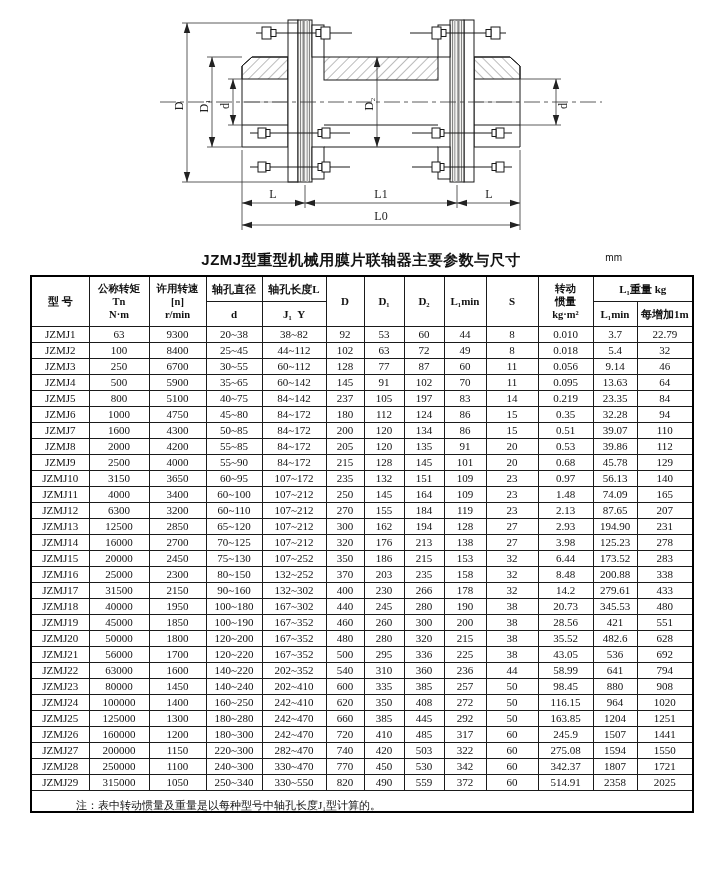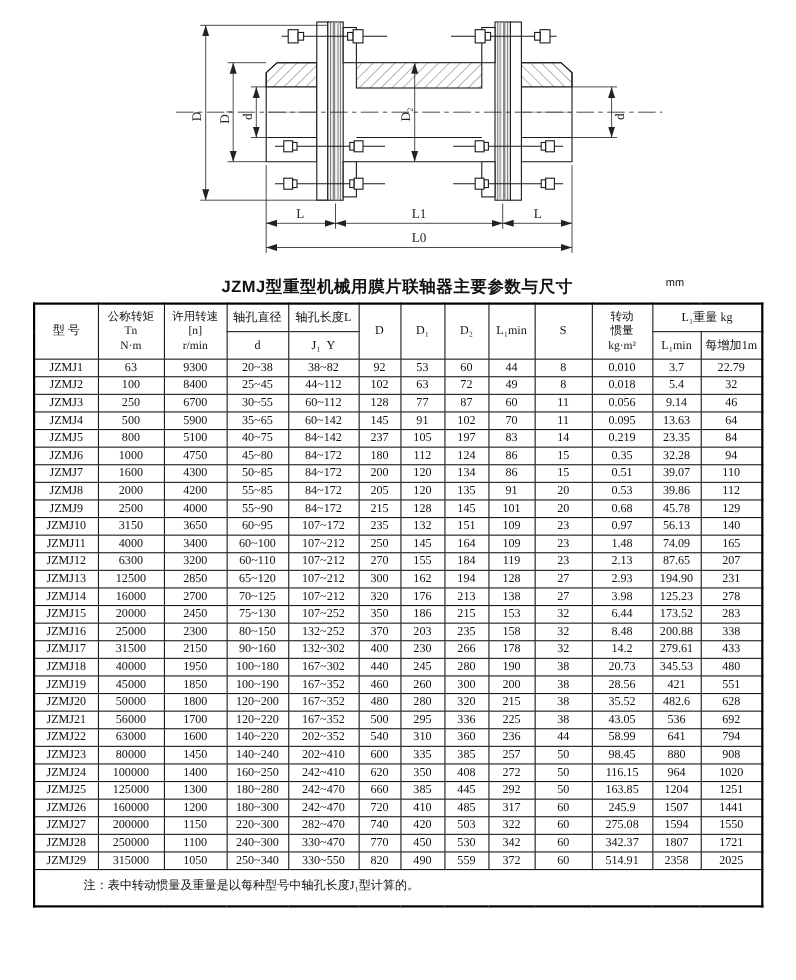--- a/index.html
+++ b/index.html
@@ -23,24 +23,24 @@
   table.params {
     border-collapse:collapse; table-layout:fixed;
     width:662px; margin-left:30px;
     border:2px solid #000;
   }
   .params th, .params td {
     border:1px solid #1a1a1a; text-align:center; vertical-align:middle;
     font-size:11px; padding:0; line-height:1.1; height:15px; overflow:hidden;
     font-family:"Liberation Serif", serif;
   }
-  .params thead th { font-weight:normal; height:24px; }
+  .params thead th { font-weight:bold; height:24px; }
   .params .pre { white-space:pre-line; font-size:10.5px; line-height:1.25; }
   .params tfoot td {
-    text-align:left; padding:8px 4px 12px 44px; font-size:11px; height:auto;
+    text-align:left; padding:8px 4px 0 44px; font-size:11px; height:auto;
   }
 
   svg text { font-family:"Liberation Serif", serif; font-size:12px; fill:#222; }
 </style>
 </head>
 <body>
 
 <div class="page">
 
   <div class="diagram-wrap">

